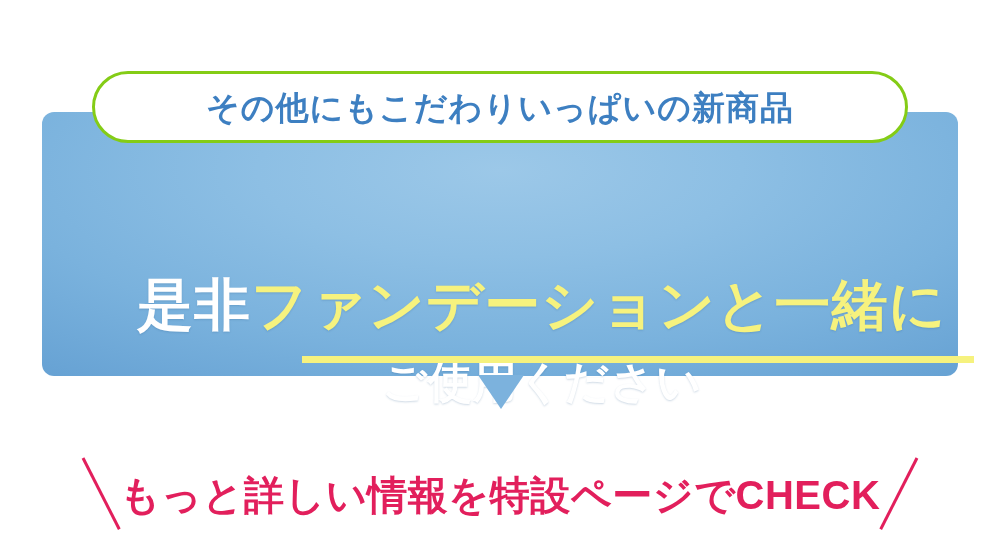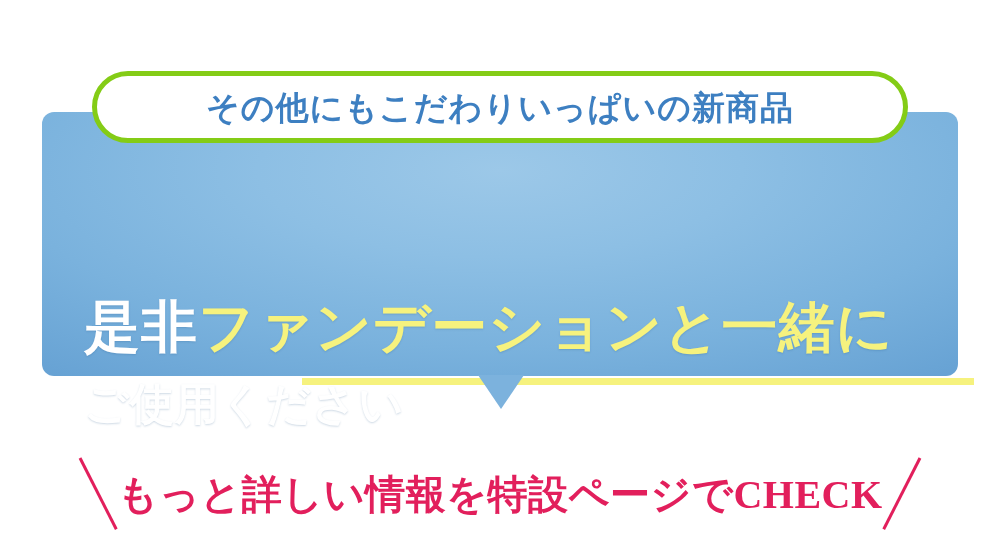--- a/index.html
+++ b/index.html
@@ -55,21 +55,21 @@
 
   
   .pill {
     position: absolute;
     left: 92px;
     top: 71px;
     width: 816px;
     height: 72px;
     box-sizing: border-box;
     background: #ffffff;
-    border: 5px solid #84cc16;
+    border: 3px solid #84cc16;
     border-radius: 40px;
     display: flex;
     align-items: center;
     justify-content: center;
   }
   .pill-label {
     color: #3d7fc1;
     font-size: 33px;
     font-weight: 700;
     letter-spacing: 1px;
@@ -77,21 +77,21 @@
     white-space: nowrap;
     font-family: "DejaVu Sans", "Liberation Sans", sans-serif;
   }
 
   
   .headline {
     position: absolute;
     left: 42px;
     top: 160px;
     width: 916px;
-    margin-top: 22px;
+    text-align: center;
   }
   .headline-line1 {
     font-size: 56px;
     font-weight: 700;
     line-height: 1.18;
     white-space: nowrap;
     letter-spacing: 1px;
     font-family: "DejaVu Sans", "Liberation Sans", sans-serif;
   }
   .hl-white {
@@ -155,21 +155,21 @@
   .slash-right::before { transform: translateX(-50%) rotate(27deg); }
 
   .check-label {
     color: #e21f5c;
     font-size: 40px;
     font-weight: 700;
     letter-spacing: 0.5px;
     white-space: nowrap;
     line-height: 1;
     padding: 0 14px;
-    font-family: Liberation Serif, serif;
+    font-family: Liberation Sans, sans-serif;
   }
 </style>
 </head>
 <body>
 
 <div id="stage">
 
   <div class="callout">
 
     <div class="headline">

